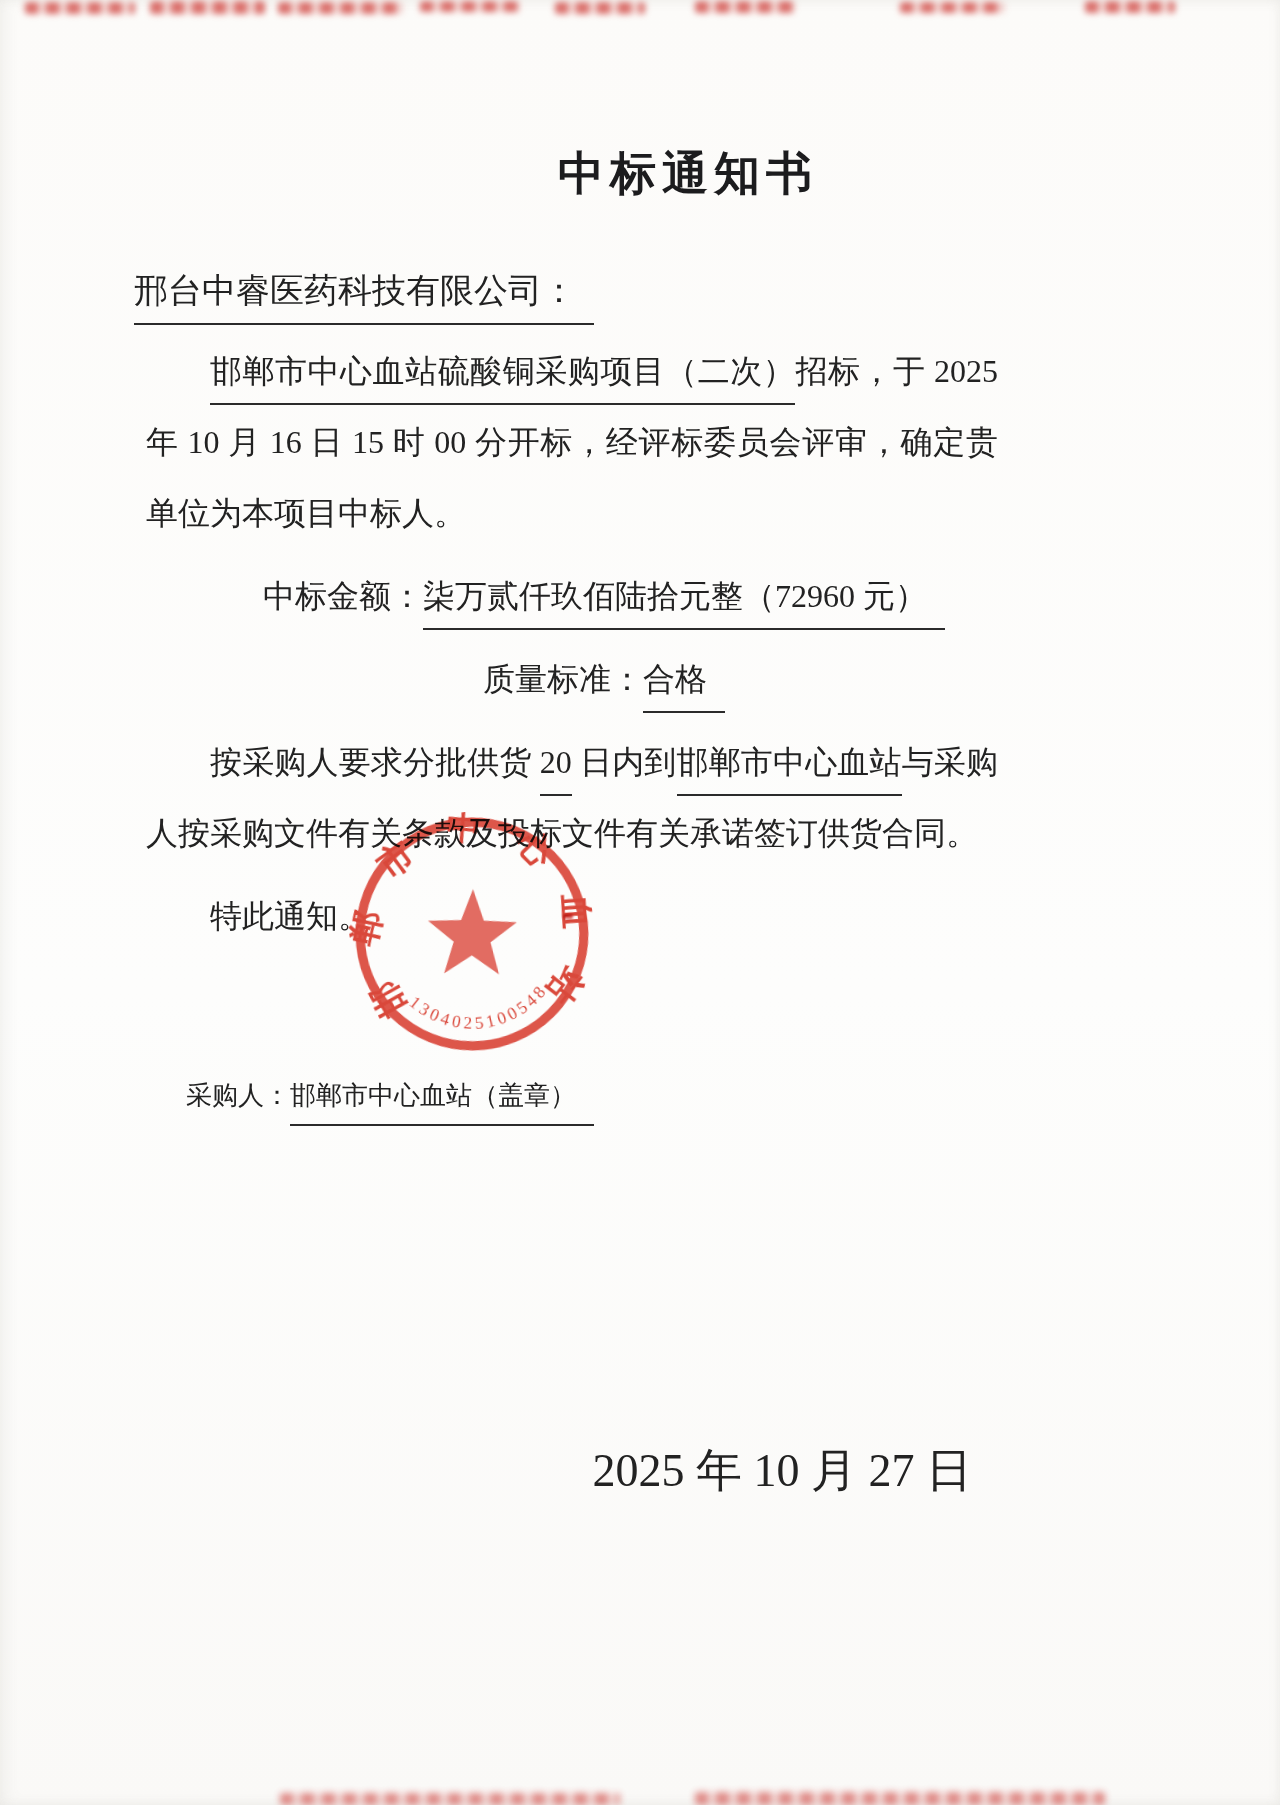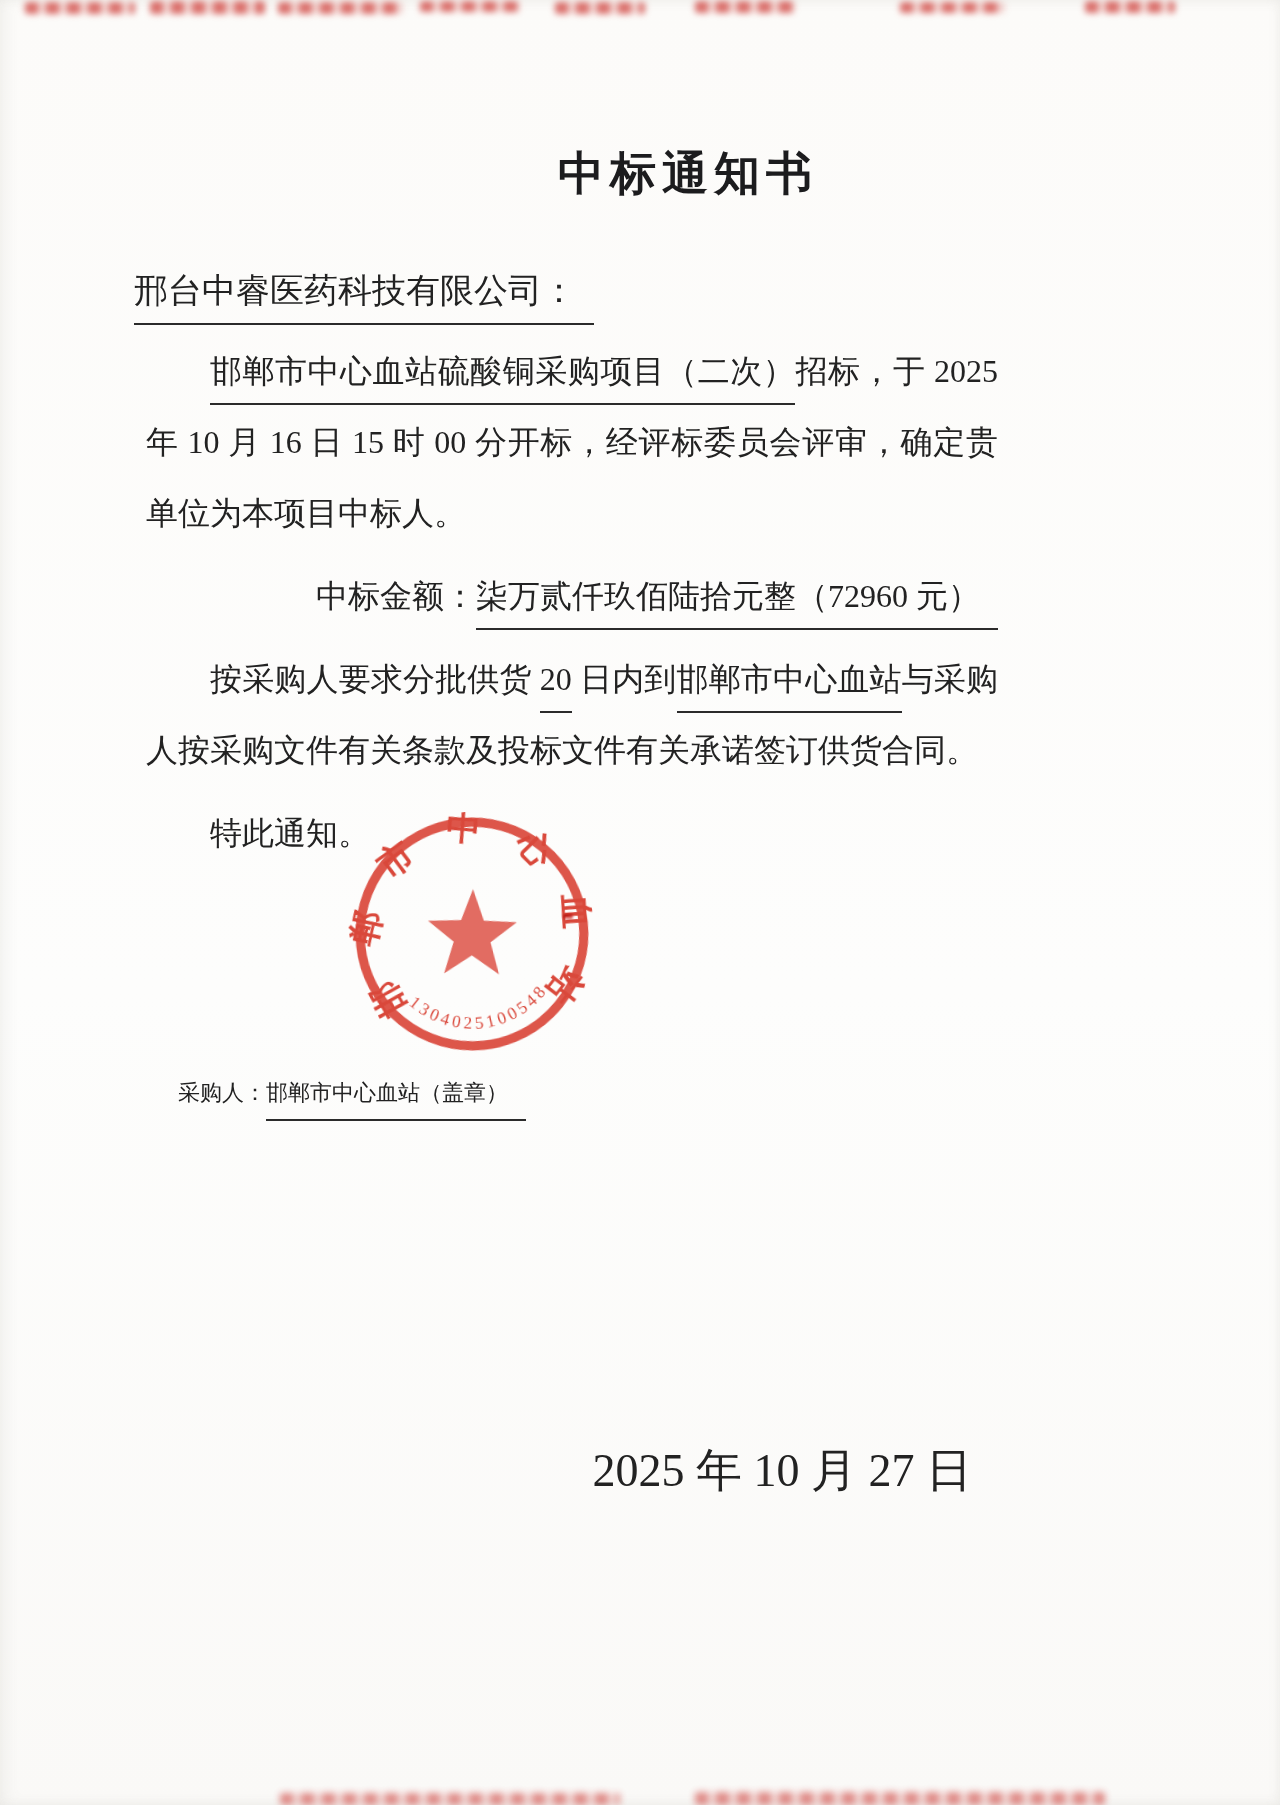--- a/index.html
+++ b/index.html
@@ -41,25 +41,25 @@
     top: 324px; left: 134px;
     width: 876px;
     font-size: 32px;
     line-height: 71px;
     text-align: justify;
   }
   .body-text p {
     margin: 12px;
     text-indent: 2em;
   }
-  .body-text p.line { white-space: nowrap; text-align: right; }
+  .body-text p.line { white-space: nowrap; text-align: center; }
   .purchaser {
     position: absolute;
     top: 1078px; left: 134px;
-    font-size: 22px;
+    font-size: 26px;
     white-space: nowrap;
     text-indent: 2em;
     z-index: 3;
   }
   .date-line {
     position: absolute;
     top: 1440px; right: 308px;
     font-size: 46px;
     white-space: nowrap;
   }
@@ -112,20 +112,21 @@
   <h1 class="title">中标通知书</h1>
 
   <div class="addressee"><span class="u u-pad">邢台中睿医药科技有限公司：</span></div>
 
   <div class="body-text">
     <p><span class="u">邯郸市中心血站硫酸铜采购项目（二次）</span><span>招标，于 2025 年 10 月 16 日 15 时 00 分开标，经评标委员会评审，确定贵单位为本项目中标人。</span></p>
 
     <p class="line"><span>中标金额：</span><span class="u u-pad">柒万贰仟玖佰陆拾元整（72960 元）</span></p>
 
 
+    <p class="line"><span>质量标准：</span><span class="u u-pad">合格</span></p>
 
     <p><span>按采购人要求分批供货 </span><span class="u">20</span><span> 日内到</span><span class="u">邯郸市中心血站</span><span>与采购人按采购文件有关条款及投标文件有关承诺签订供货合同。</span></p>
 
     <p>特此通知。</p>
   </div>
 
   <div class="ink-dot"></div>
 
   <div class="purchaser"><span>采购人：</span><span class="u u-pad">邯郸市中心血站（盖章）</span></div>
 

